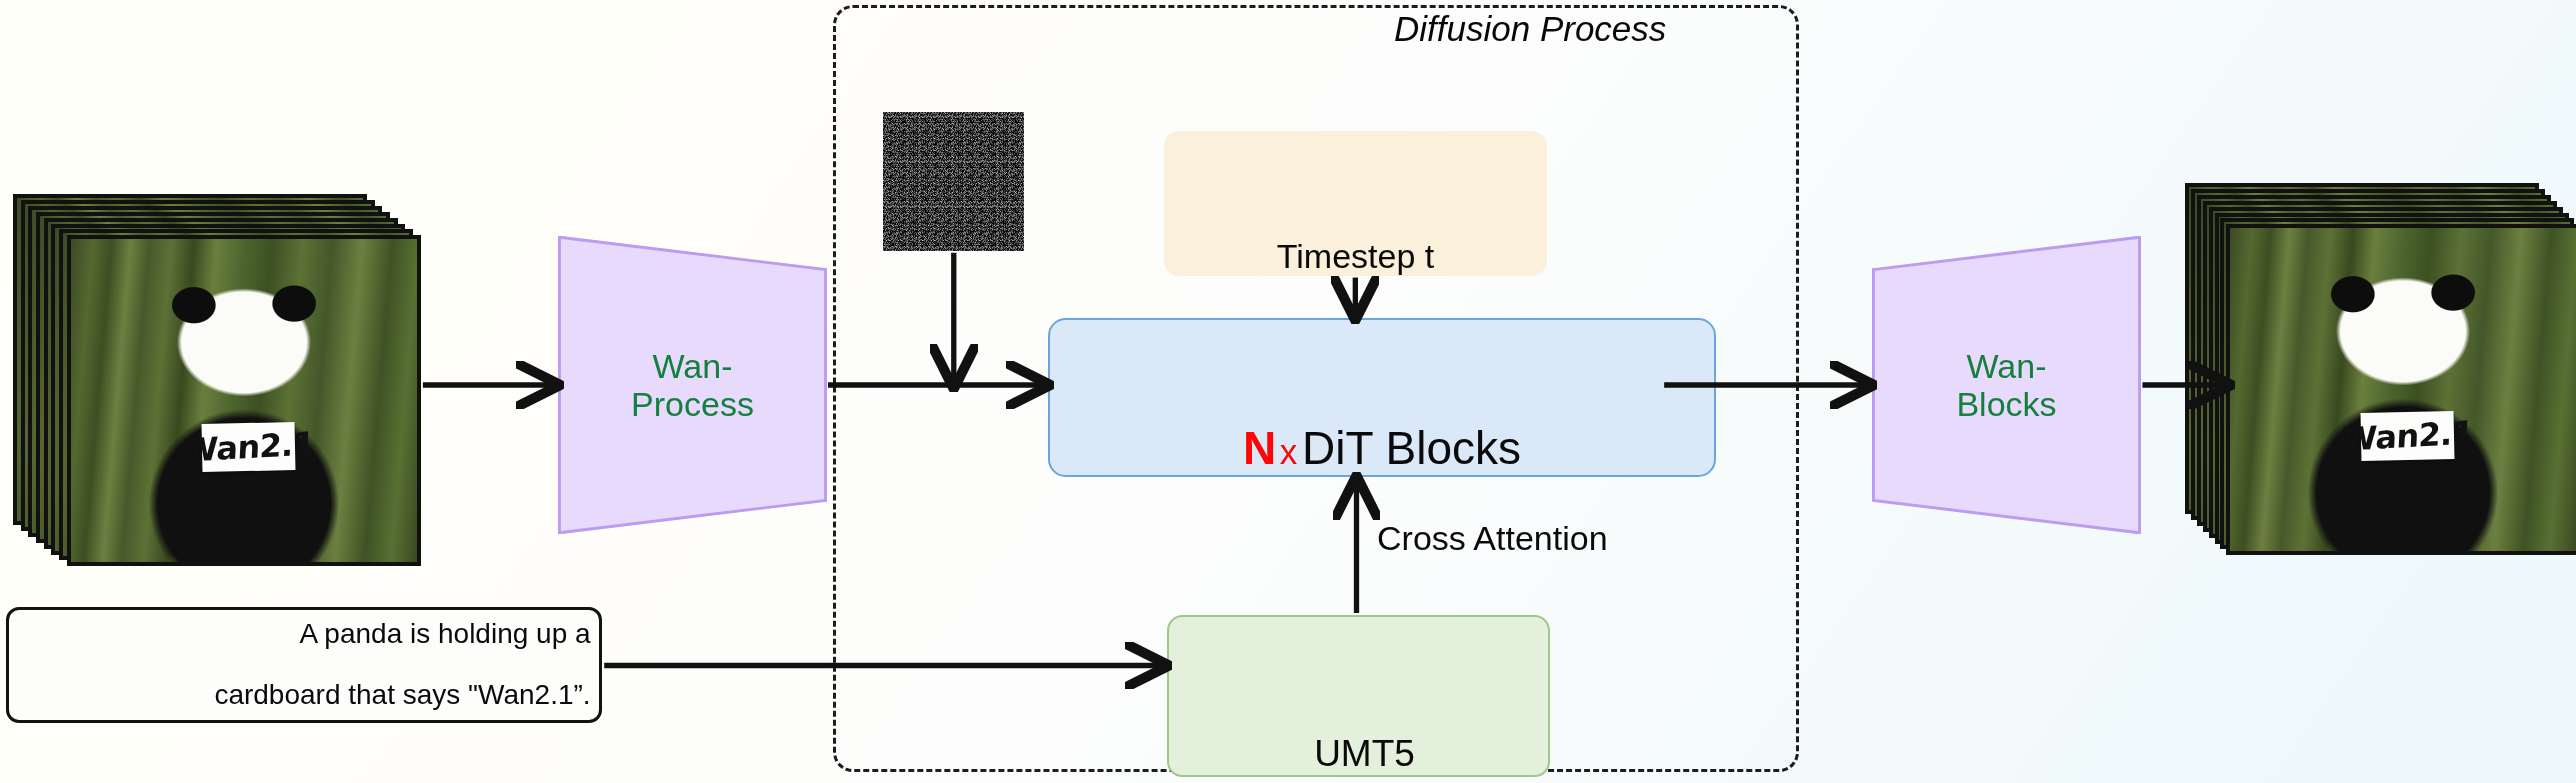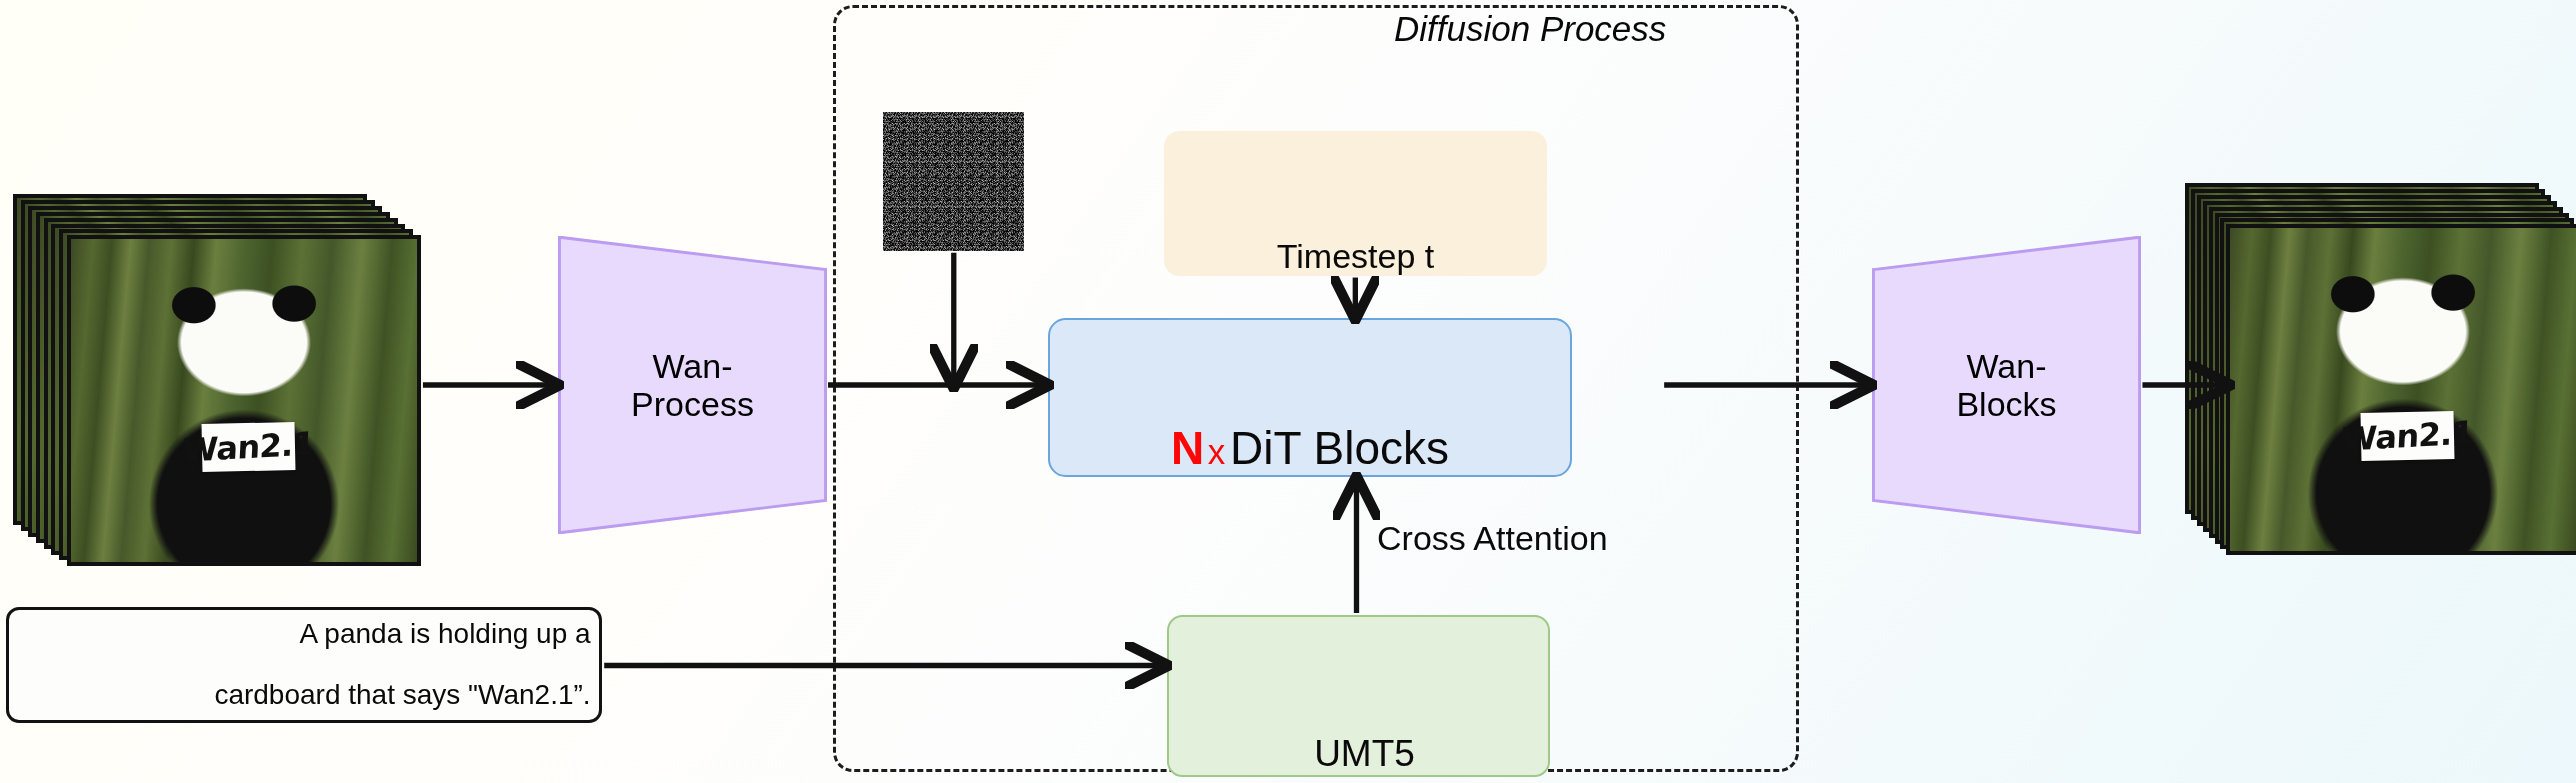--- a/index.html
+++ b/index.html
@@ -105,21 +105,21 @@
   
   .trap {
     position: absolute;
     background: #e7dafc;
     border: 2.4px solid #bb9cf0;
     box-sizing: border-box;
     display: flex;
     align-items: center;
     justify-content: center;
     text-align: center;
-    color: #000000;
+    color: #15803d;
     line-height: 1.12;
   }
   .trap-encoder {
     clip-path: polygon(0% 0%, 100% 11%, 100% 89%, 0% 100%);
   }
   .trap-decoder {
     clip-path: polygon(0% 11%, 100% 0%, 100% 100%, 0% 89%);
   }
   
   .trap-outline {
@@ -261,21 +261,21 @@
 
   <div class="dashed-container" style="left:833px; top:4.7px; width:966px; height:767px;"></div>
   <div class="diffusion-label" style="left:1394px; top:9.4px; font-size:35px;font-style:italic;">Diffusion Process</div>
 
   <div class="noise" style="left:883px; top:112px; width:141px; height:139px;"></div>
 
   <div class="box box-timestep" style="left:1164px; top:131px; width:383px; height:145px; font-size:34px;">
     <span>Timestep t</span>
   </div>
 
-  <div class="box box-dit" style="left:1048px; top:318px; width:524px; height:159px; font-size:46px;">
+  <div class="box box-dit" style="left:1048px; top:318px; width:668px; height:159px; font-size:46px;">
     <span>
       <span class="dit-n">N</span><span class="dit-x">x</span><span class="dit-rest">DiT Blocks</span>
     </span>
   </div>
 
   <div class="box box-umt5" style="left:1167px; top:615px; width:383px; height:162px; font-size:37px;padding-left:12px;">
     <span>UMT5</span>
   </div>
 
   <div class="label-free" style="left:1377px; top:519px; font-size:34px;">Cross Attention</div>

